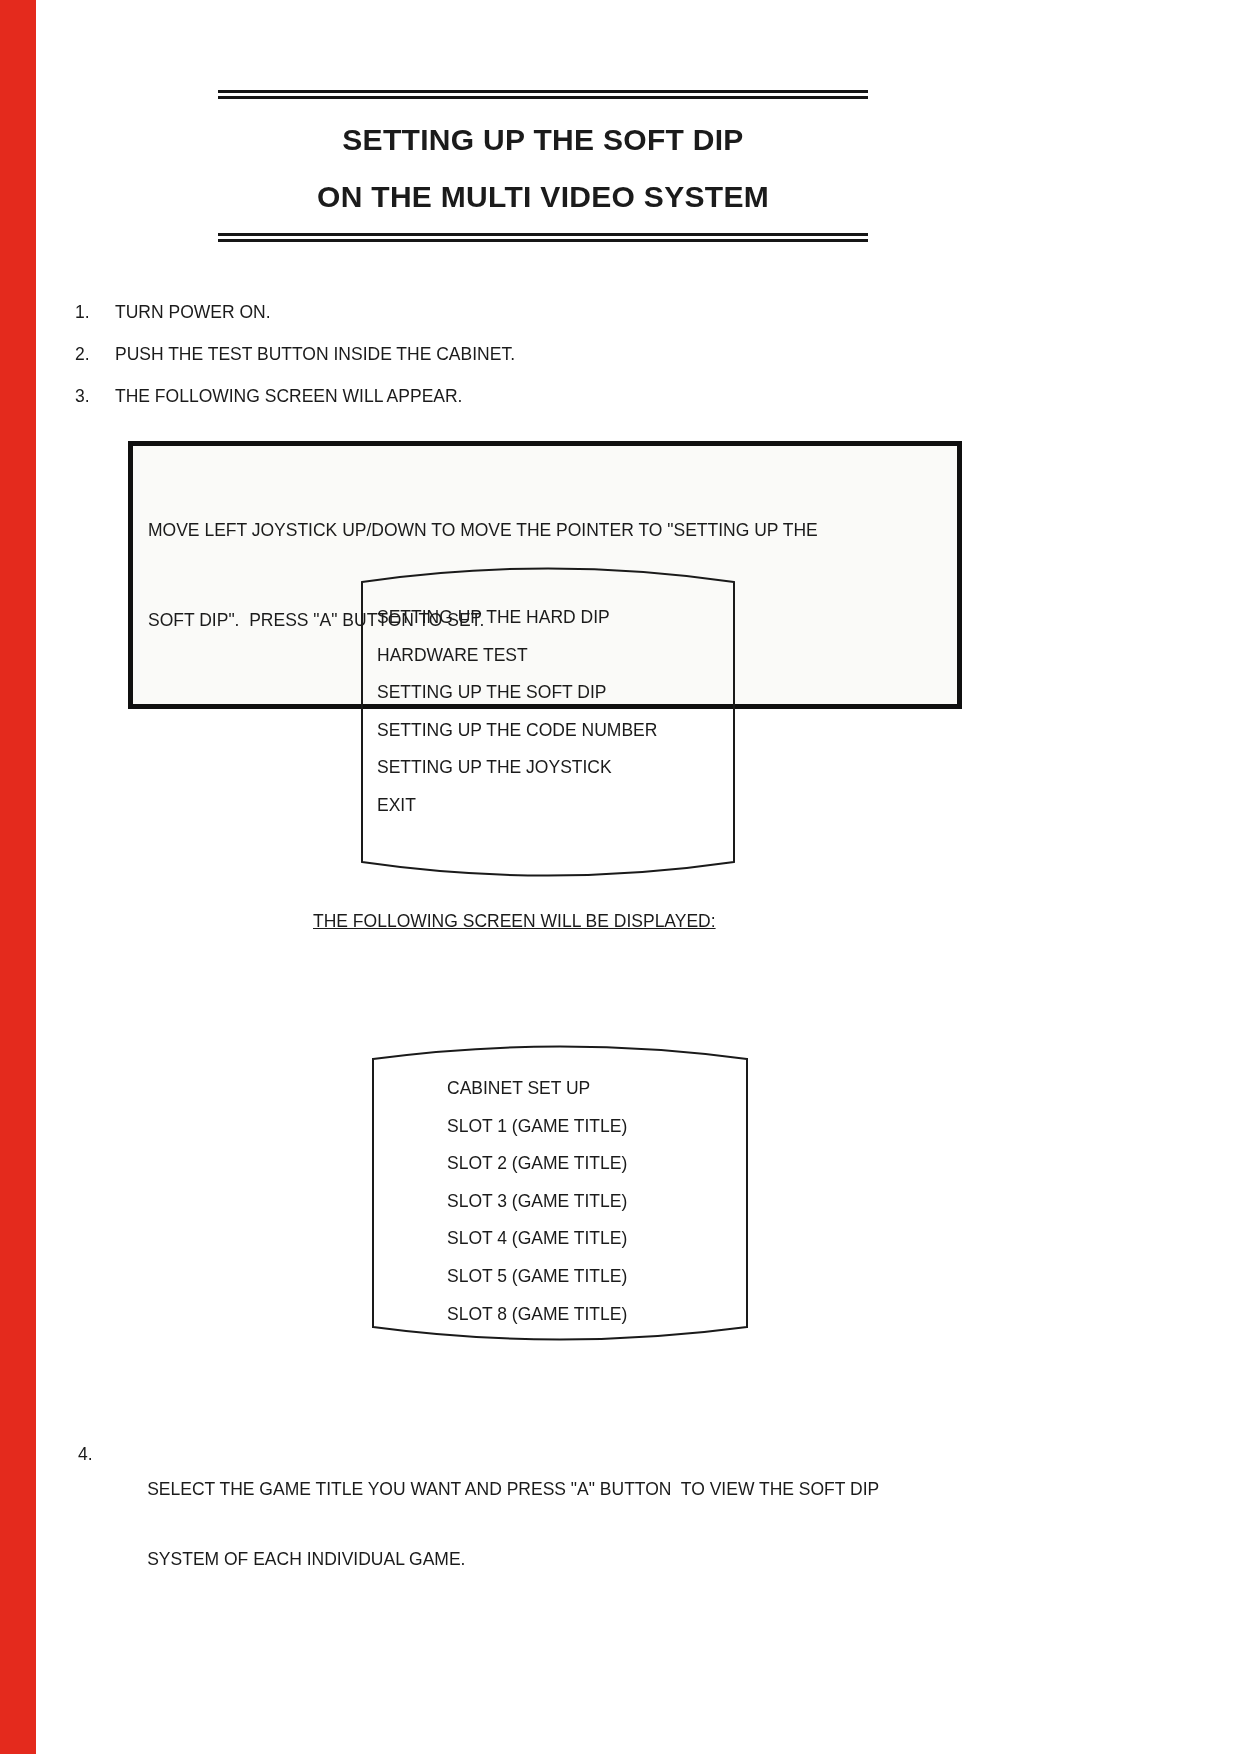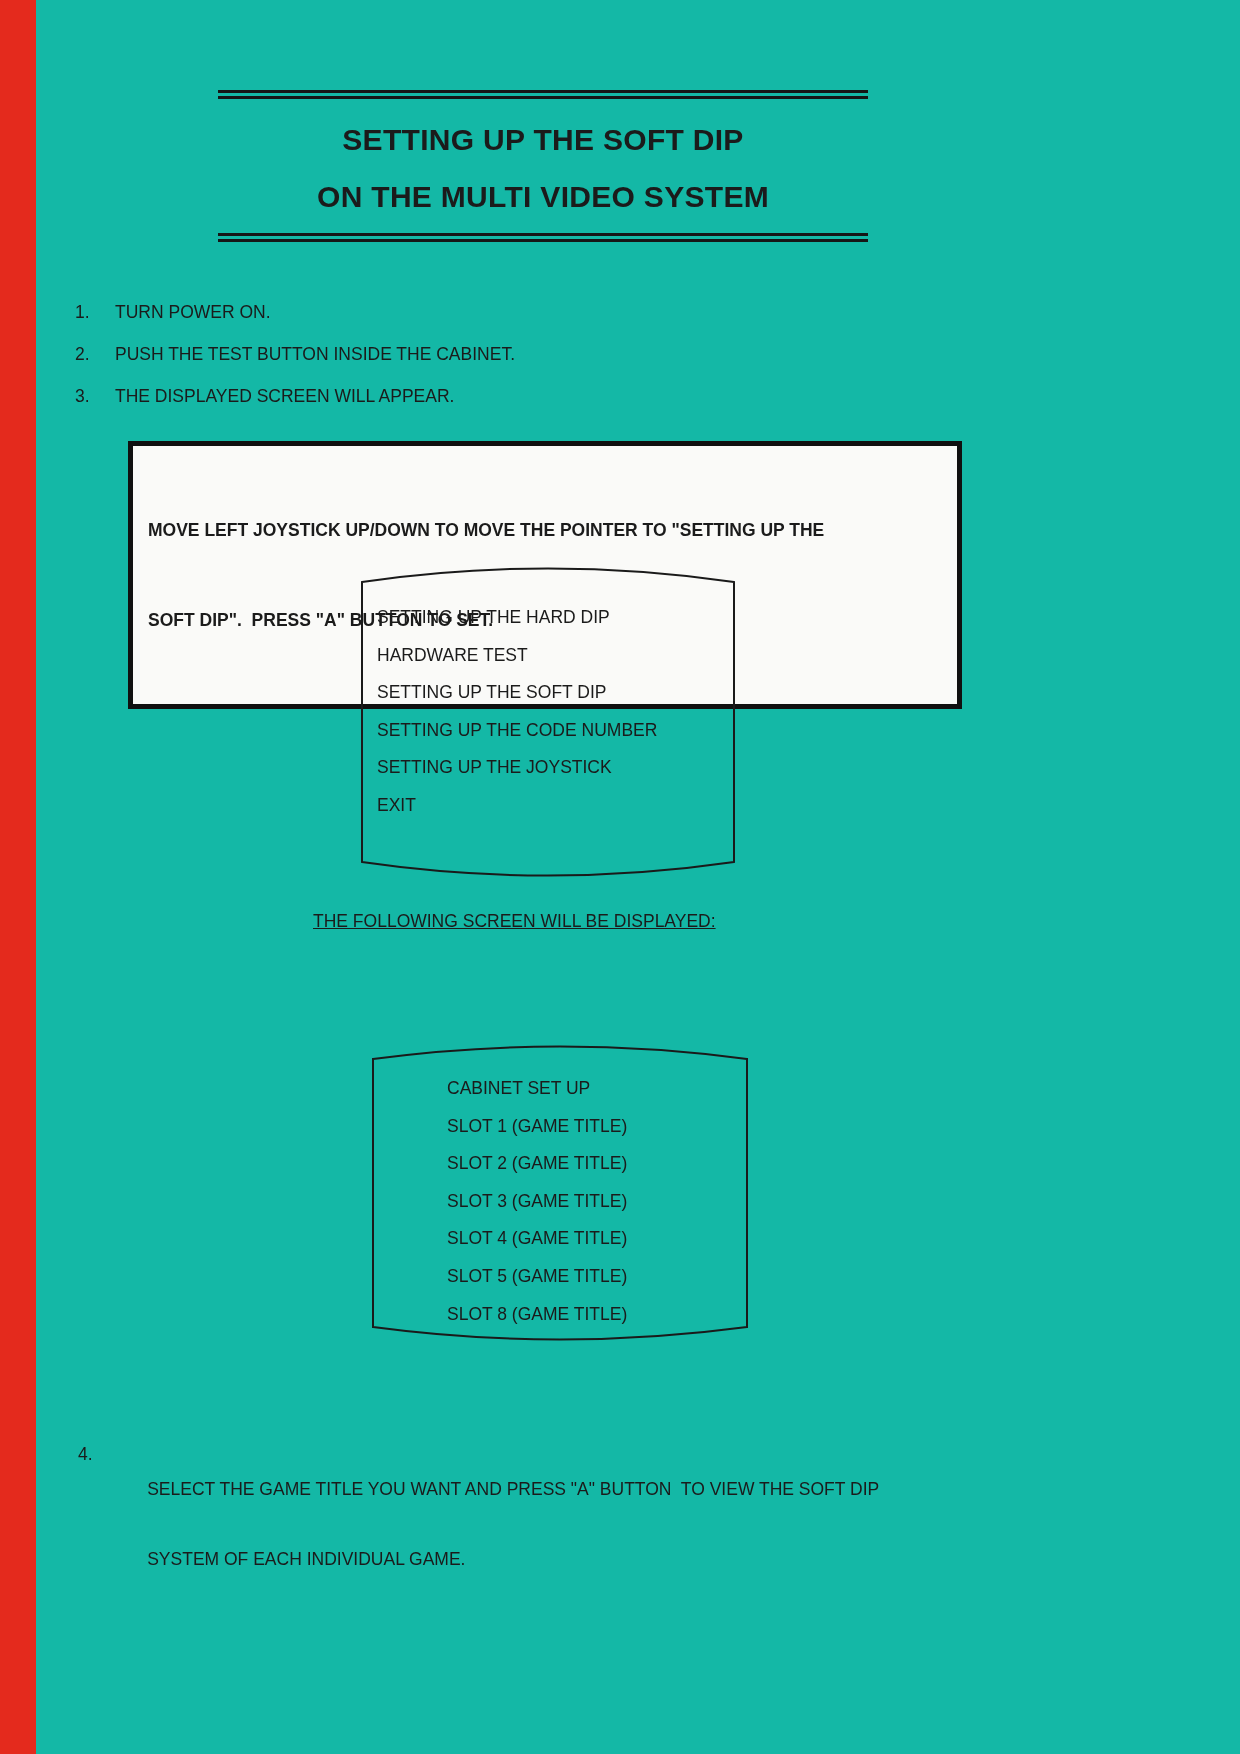--- a/index.html
+++ b/index.html
@@ -1,21 +1,21 @@
 <!DOCTYPE html>
 <html><head>
 <meta charset="utf-8">
 <style>
   * { margin:0; padding:0; box-sizing:border-box; }
   html,body { background:#e9e9e7; }
   .page {
     position:relative;
     width:1240px; height:1754px;
     margin:0 auto;
-    background:#14b8a6;
+    background:#ffffff;
     font-family:"Liberation Sans", sans-serif;
     color:#1b1b1b;
     overflow:hidden;
   }
   .red-stripe {
     position:absolute; left:0; top:0;
     width:36px; height:100%;
     background:#e42a1d;
   }
   .title-block { position:absolute; left:218px; top:90px; width:650px; }
@@ -33,21 +33,21 @@
     letter-spacing:0.3px;
   }
   .steps { position:absolute; left:75px; top:301px; }
   .step-row { display:flex; font-size:17.5px; line-height:23px; margin-bottom:19px; }
   .step-num { width:40px; flex:0 0 40px; }
   .instruction-box {
     position:absolute; left:128px; top:441px; width:834px;
     border:5px solid #101010;
     background:#fafaf8;
     padding:9px 15px;
-    font-size:17.5px; font-weight:bold; line-height:30px;
+    font-size:17.5px; font-weight:normal; line-height:30px;
     white-space:pre-wrap;
   }
   .screen { position:absolute; }
   .screen svg { position:absolute; left:0; top:0; display:block; }
   .screen1 { left:352px; top:552px; width:392px; height:340px; }
   .screen2 { left:363px; top:1031px; width:394px; height:324px; }
   .screen-list { position:absolute; list-style:none; font-size:17.5px; line-height:37.6px; white-space:nowrap; }
   .screen1 .screen-list { left:25px; top:47px; }
   .screen2 .screen-list { left:84px; top:39px; }
   .between-text { position:absolute; left:313px; top:911px; font-size:17.5px;text-decoration:underline; }
@@ -74,21 +74,21 @@
     <div class="step-row">
       <span class="step-num">1.</span>
       <span class="step-text">TURN POWER ON.</span>
     </div>
     <div class="step-row">
       <span class="step-num">2.</span>
       <span class="step-text">PUSH THE TEST BUTTON INSIDE THE CABINET.</span>
     </div>
     <div class="step-row">
       <span class="step-num">3.</span>
-      <span class="step-text">THE DISPLAYED SCREEN WILL APPEAR.</span>
+      <span class="step-text">THE FOLLOWING SCREEN WILL APPEAR.</span>
     </div>
   </div>
 
   <div class="instruction-box">
     <div>MOVE LEFT JOYSTICK UP/DOWN TO MOVE THE POINTER TO "SETTING UP THE</div>
     <div>SOFT DIP".  PRESS "A" BUTTON TO SET.</div>
   </div>
 
   <div class="screen screen1">
     <svg width="392" height="340" viewBox="0 0 392 340">

